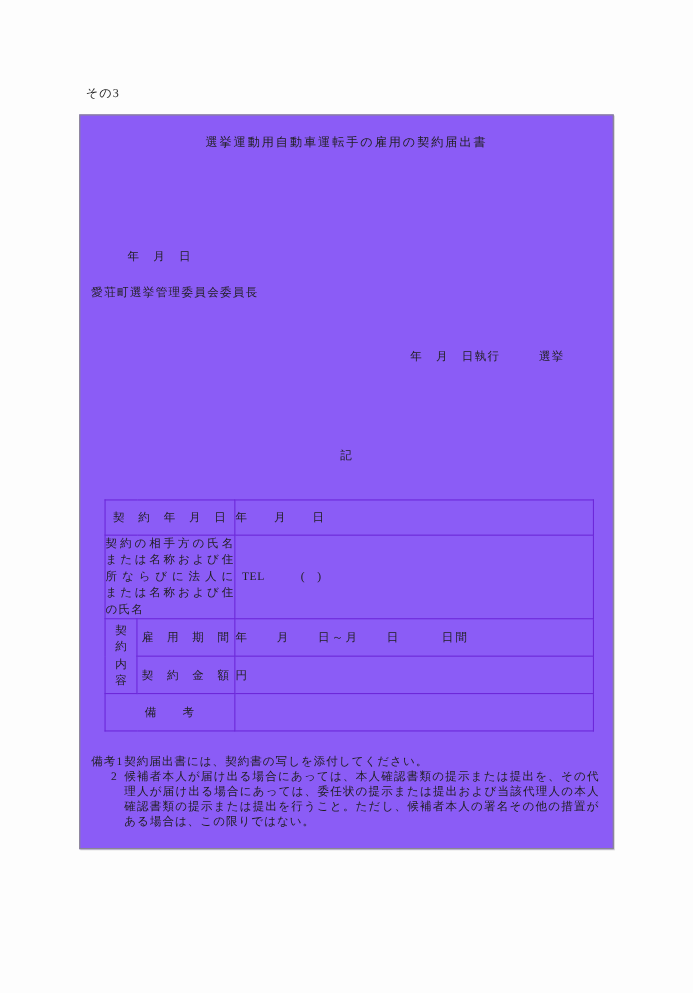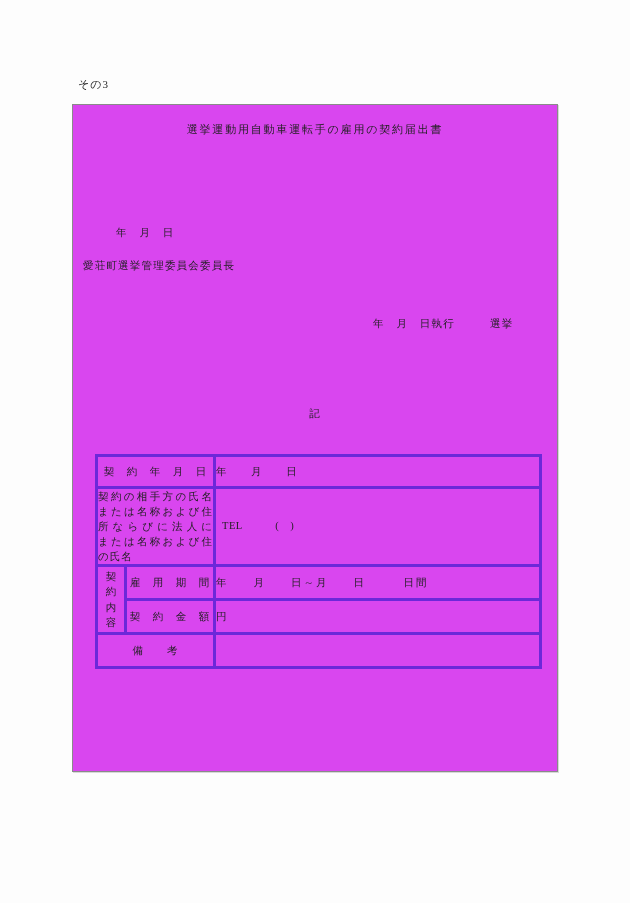--- a/index.html
+++ b/index.html
@@ -26,21 +26,21 @@
     letter-spacing: 1px;
   }
   .form-box {
     position: absolute;
     left: 72px;
     top: 104px;
     width: 484px;
     height: 666px;
     border: 1px solid #8a8a8a;
     box-shadow: 1px 1px 0 #d8d8d8;
-    background: #d946ef;
+    background: #8b5cf6;
   }
   .title {
     position: absolute;
     left: 0;
     top: 17px;
     width: 100%;
     text-align: center;
     font-size: 11px;
     letter-spacing: 1.8px;
   }
@@ -97,21 +97,21 @@
   table.contract-table {
     position: absolute;
     left: 22px;
     top: 349px;
     width: 444px;
     border-collapse: collapse;
     table-layout: fixed;
     font-size: 10.5px;
   }
   table.contract-table td {
-    border: 3px solid #6d28d9;
+    border: 1px solid #6d28d9;
     padding: 0;
     vertical-align: middle;
   }
   td.label-cell {
     text-align: center;
     letter-spacing: 1px;
   }
   td.party-cell {
     vertical-align: top;
     padding: 3px 5px 2px 6px;
@@ -221,15 +221,25 @@
         <td class="label-cell">契　約　金　額</td>
         <td class="value-cell v-amount">円</td>
       </tr>
       <tr style="height:34px">
         <td colspan="2" class="label-cell">備　　考</td>
         <td class="value-cell"></td>
       </tr>
     </tbody>
       </table>
 
+    <div class="notes">
+      <div class="note-row">
+        <div class="note-label">備考1</div>
+        <div class="note-text">契約届出書には、契約書の写しを添付してください。</div>
+      </div>
+      <div class="note-row">
+        <div class="note-label num">2</div>
+        <div class="note-text">候補者本人が届け出る場合にあっては、本人確認書類の提示または提出を、その代理人が届け出る場合にあっては、委任状の提示または提出および当該代理人の本人確認書類の提示または提出を行うこと。ただし、候補者本人の署名その他の措置がある場合は、この限りではない。</div>
+      </div>
+    </div>
 
   </div>
 </div>
 
 </body></html>

